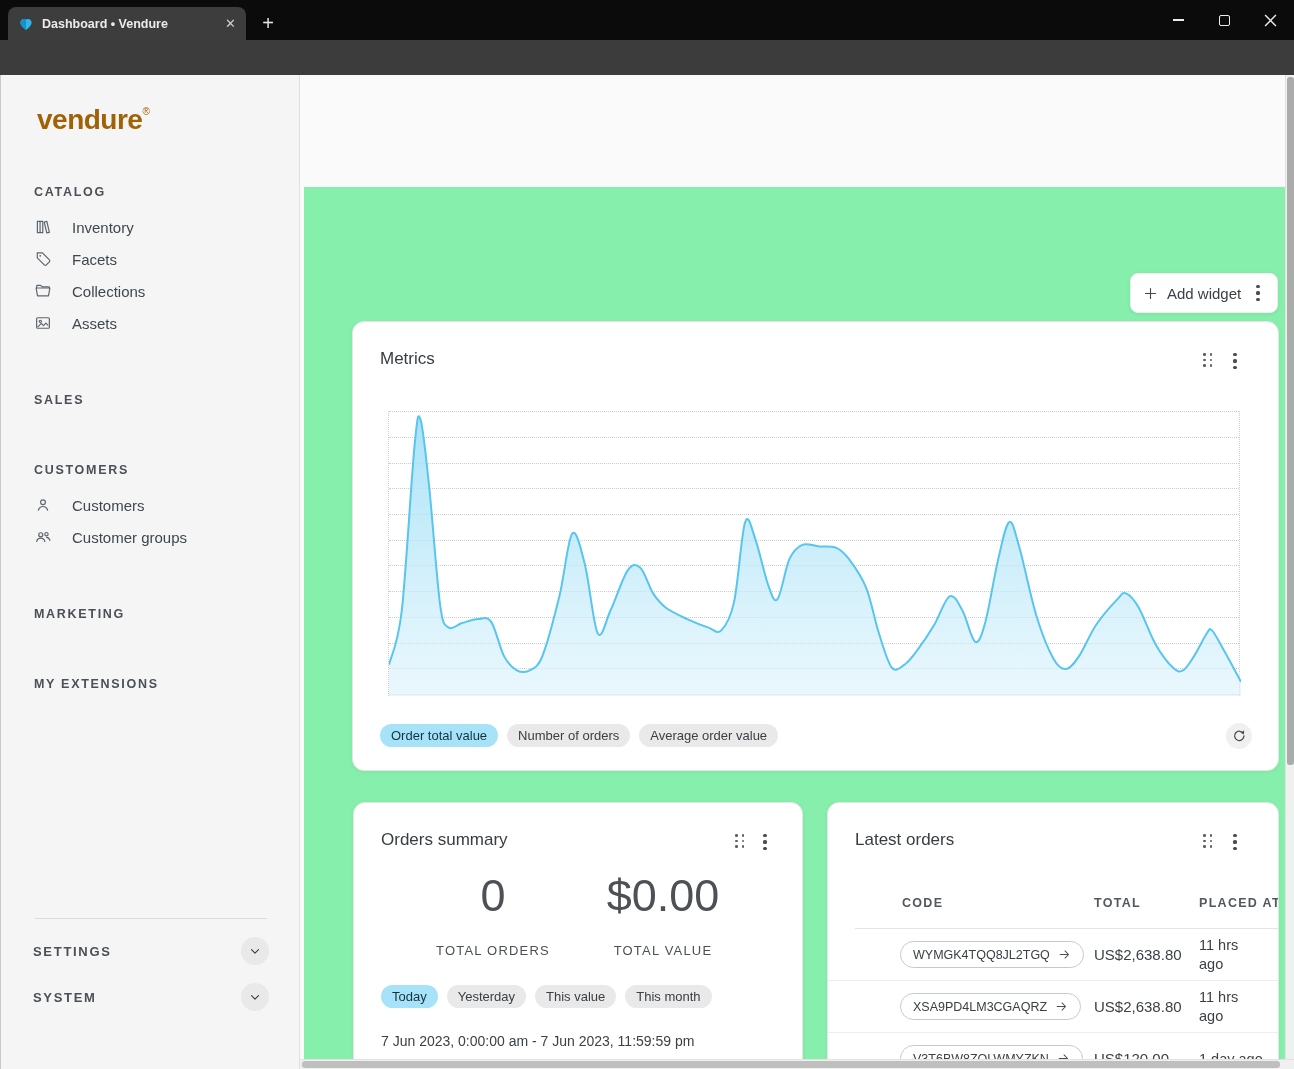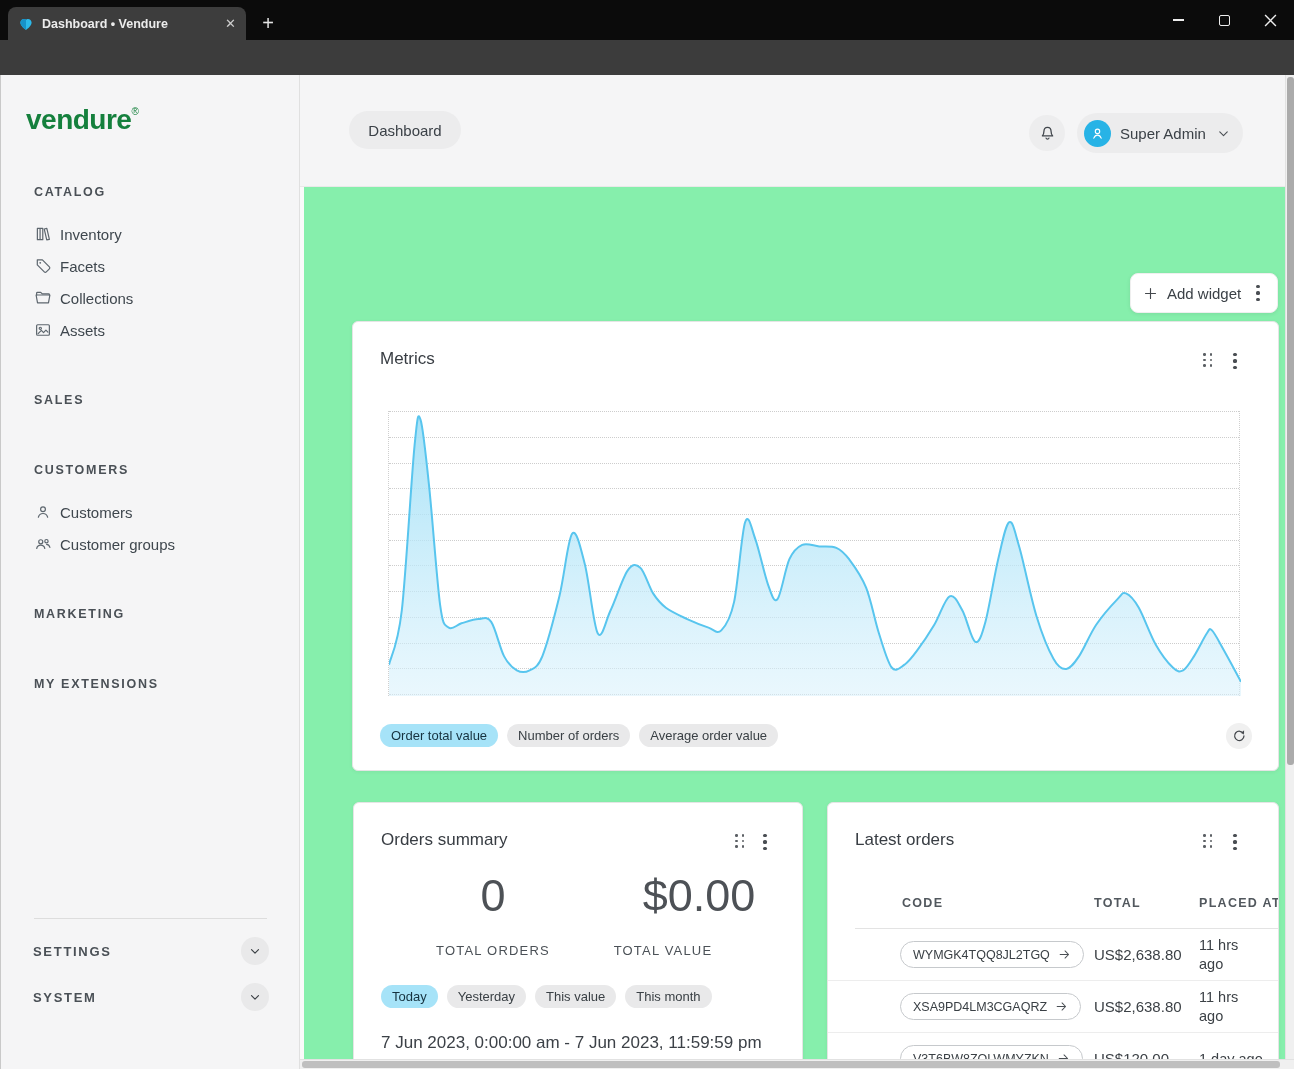--- a/index.html
+++ b/index.html
@@ -23,25 +23,25 @@
   .url-path{font-size:14.5px;color:#9a9a9a;}
   .url-right{margin-left:auto;display:flex;align-items:center;gap:9px;}
   .url-sep{color:#5a5a5a;font-size:14px;}
   .avatar-stripes{position:absolute;left:1226px;top:44px;width:26px;height:26px;border-radius:50%;background:repeating-linear-gradient(125deg,#2e2e2e 0 5px,#e8e8e8 5px 9px);}
   .burger{position:absolute;left:1262px;top:49px;display:flex;flex-direction:column;gap:3.6px;}
   .burger i{display:block;width:15px;height:1.8px;background:#e3e3e3;}
 
   
   .app{position:absolute;left:0;top:75px;width:1294px;height:994px;background:#fafafa;overflow:hidden;}
   .sidebar{position:absolute;left:0;top:0;width:300px;height:994px;background:#f5f5f6;border-right:1px solid #e0e0e0;border-left:1px solid #c9c9c9;}
-  .logo{position:absolute;left:25px;top:29px;font-size:28px;font-weight:700;color:#15803d;letter-spacing:-0.5px;}
+  .logo{position:absolute;left:36px;top:29px;font-size:28px;font-weight:700;color:#a16207;letter-spacing:-0.5px;}
   .logo sup{font-size:10px;font-weight:400;vertical-align:14px;}
   .nav{position:absolute;left:0;top:108px;width:300px;}
   .nav-label{height:18px;line-height:18px;margin:0 0 10px 33px;font-size:12.5px;font-weight:600;letter-spacing:1.7px;color:#4a5056;}
-  .nav-item{height:32px;display:flex;align-items:flex-end;gap:8px;padding-left:33px;cursor:pointer;}
+  .nav-item{height:32px;display:flex;align-items:center;gap:20px;padding-left:33px;cursor:pointer;}
   .nav-item .nicon{width:18px;height:18px;display:flex;align-items:center;justify-content:center;}
   .nav-item .nlabel{font-size:15px;color:#3f474e;}
   .nav-section{margin-bottom:52px;}
   .side-divider{position:absolute;left:33px;top:843px;width:233px;height:1px;background:#ddd;}
   .collapse-row{position:absolute;left:33px;width:236px;height:30px;display:flex;align-items:center;justify-content:space-between;}
   .collapse-row .clabel{font-size:13px;font-weight:600;letter-spacing:1.7px;color:#4a5056;}
   .chev-circle{width:28px;height:28px;border-radius:50%;background:#e9e9ea;display:flex;align-items:center;justify-content:center;}
 
   .main{position:absolute;left:300px;top:0;width:985px;height:984px;overflow:hidden;}
   .page-header{position:absolute;left:0;top:0;width:985px;height:112px;background:#f5f5f6;border-bottom:1px solid #e9e9e9;}
@@ -49,41 +49,41 @@
   .dash-pill{position:absolute;left:49px;top:36px;width:112px;height:38px;}
   .bell-btn{position:absolute;left:729px;top:40px;width:36px;height:36px;border-radius:50%;background:#ededee;display:flex;align-items:center;justify-content:center;}
   .user-pill{position:absolute;left:777px;top:38px;width:166px;height:40px;justify-content:flex-start;padding:0 12px 0 7px;gap:9px;}
   .user-avatar{width:27px;height:27px;border-radius:50%;background:#27b3e6;display:flex;align-items:center;justify-content:center;flex:none;}
   .user-name{flex:1;font-size:15px;color:#3b4147;}
 
   .content{position:absolute;left:4px;top:112px;width:985px;height:872px;background:#86efac;}
   .addwidget{position:absolute;left:826px;top:86px;width:148px;height:40px;background:#fff;border:1px solid #efefef;border-radius:8px;box-shadow:0 1px 4px rgba(0,0,0,.08);display:flex;align-items:center;padding:0 12px;gap:9px;}
   .addwidget .awlabel{font-size:15px;color:#3b4147;flex:1;}
 
-  .card{position:absolute;background:#fff;border:1px solid #e5e5e5;border-radius:6px;box-shadow:0 1px 4px rgba(0,0,0,.05);overflow:hidden;}
+  .card{position:absolute;background:#fff;border:1px solid #e5e5e5;border-radius:12px;box-shadow:0 1px 4px rgba(0,0,0,.05);overflow:hidden;}
   .card-title{position:absolute;left:27px;top:27px;font-size:17px;font-weight:500;color:#383d43;}
   .drag-handle{position:absolute;width:9px;height:14px;display:grid;grid-template-columns:1fr 1fr;gap:3px 4px;align-content:center;}
   .drag-handle i{width:2.6px;height:2.6px;background:#5c6065;border-radius:50%;}
   .kebab{position:absolute;width:14px;display:flex;flex-direction:column;align-items:center;gap:3.2px;}
   .kebab i{width:3.2px;height:3.2px;background:#4a4e53;border-radius:50%;}
 
   
   .chart-wrap{position:absolute;left:35px;top:89px;width:852px;height:285px;border-left:1.5px dotted #cfcfcf;border-right:1.5px dotted #cfcfcf;}
   .gridline{position:absolute;left:0;width:100%;height:0;border-top:1.5px dotted #cdcdcd;}
   .chart-svg{position:absolute;left:0;top:0;}
   .chip-row{position:absolute;display:flex;gap:9px;}
   .chip{display:inline-flex;align-items:center;height:23px;padding:0 11px;border-radius:12px;background:#e9e9ea;color:#3a4045;font-size:13px;white-space:nowrap;cursor:pointer;}
   .chip.active{background:#a6e3f8;color:#16323f;}
   .refresh-btn{position:absolute;left:873px;top:401px;width:26px;height:26px;border-radius:50%;background:#f0f0f0;display:flex;align-items:center;justify-content:center;}
 
   
   .stat{position:absolute;text-align:center;transform:translateX(-50%);}
   .stat-value{font-size:45px;font-weight:400;color:#4d5156;line-height:1;}
   .stat-label{position:absolute;width:200px;transform:translateX(-50%);text-align:center;font-size:13px;letter-spacing:1.2px;color:#4b5157;}
-  .date-range{position:absolute;left:27px;top:230px;font-size:17px;color:#3c4147;}
+  .date-range{position:absolute;left:27px;top:230px;font-size:14px;color:#3c4147;}
 
   
   .col-head{position:absolute;font-size:12.5px;font-weight:600;letter-spacing:1.3px;color:#52585e;white-space:nowrap;}
   .thead-line{position:absolute;left:27px;top:125px;width:425px;height:1px;background:#e3e3e3;}
   .order-row{position:relative;height:52px;border-bottom:1px solid #ededed;}
   .code-pill{position:absolute;left:72px;top:12px;height:27px;display:inline-flex;align-items:center;gap:8px;border:1px solid #c6c9cc;border-radius:14px;padding:0 12px;font-size:12.5px;color:#3a4045;white-space:nowrap;cursor:pointer;}
   .cell-total{position:absolute;left:266px;top:17px;font-size:15px;color:#3c4146;white-space:nowrap;}
   .cell-placed{position:absolute;left:371px;font-size:14.5px;color:#3c4146;line-height:19px;white-space:nowrap;}
 
   
@@ -244,43 +244,20 @@
           <div class="nav-section">
             <div class="nav-label">MY EXTENSIONS</div>
           </div>
         </nav>
       <div class="side-divider"></div>
       <div id="collapsed"></div>
     </aside>
 
     <div class="main">
 
-      <div class="page-header">
-        <div class="pill dash-pill">
-            <span>Dashboard</span>
-          </div>
-        <div class="bell-btn">
-          <svg width="19" height="19" viewBox="0 0 24 24">
-            <path d="M12 4.2c-2.9 0-4.5 2.1-4.5 5.1 0 3.5-.7 4.3-2 5.7h13c-1.3-1.4-2-2.2-2-5.7 0-3-1.6-5.1-4.5-5.1z" fill="none" stroke="#41464c" stroke-width="1.6" stroke-linejoin="round"></path>
-            <path d="M10.2 17.9a1.9 1.9 0 0 0 3.6 0" fill="none" stroke="#41464c" stroke-width="1.6" stroke-linecap="round"></path>
-          </svg>
-        </div>
-        <div class="pill user-pill">
-          <span class="user-avatar">
-            <svg width="17" height="17" viewBox="0 0 24 24">
-              <circle cx="12" cy="9" r="3.1" fill="none" stroke="#fff" stroke-width="1.6"></circle>
-              <path d="M6.8 18.6c1.1-3 2.9-4.4 5.2-4.4s4.1 1.4 5.2 4.4" fill="none" stroke="#fff" stroke-width="1.6" stroke-linecap="round"></path>
-            </svg>
-          </span>
-          <span class="user-name">Super Admin</span>
-          <svg width="15" height="15" viewBox="0 0 24 24">
-              <path d="M6 9.5l6 6 6-6" fill="none" stroke="#4a4f54" stroke-width="1.8" stroke-linecap="round" stroke-linejoin="round"></path>
-            </svg>
-        </div>
-      </div>
 
       <div class="content">
 
         <div class="addwidget">
           <svg width="15" height="15" viewBox="0 0 24 24">
               <path d="M12 4v16M4 12h16" stroke="#44484d" stroke-width="1.8" stroke-linecap="round"></path>
             </svg>
           <span class="awlabel">Add widget</span>
           <span class="kebab" style="position:static;">
               <i></i>
@@ -355,21 +332,21 @@
             </span>
           <span class="kebab" style="right:30px;top:31px;">
               <i></i>
               <i></i>
               <i></i>
             </span>
 
           <div class="stat" style="left:139px;top:70px;">
             <div class="stat-value">0</div>
           </div>
-          <div class="stat" style="left:309px;top:70px;margin-left:36px;">
+          <div class="stat" style="left:309px;top:70px;">
             <div class="stat-value">$0.00</div>
           </div>
           <div class="stat-label" style="left:139px;top:140px;">TOTAL ORDERS</div>
           <div class="stat-label" style="left:309px;top:140px;">TOTAL VALUE</div>
 
           <div class="chip-row" id="summary-filters" style="left:27px;top:182px;">
               <span class="chip active">Today</span>
               <span class="chip">Yesterday</span>
               <span class="chip">This value</span>
               <span class="chip">This month</span>

